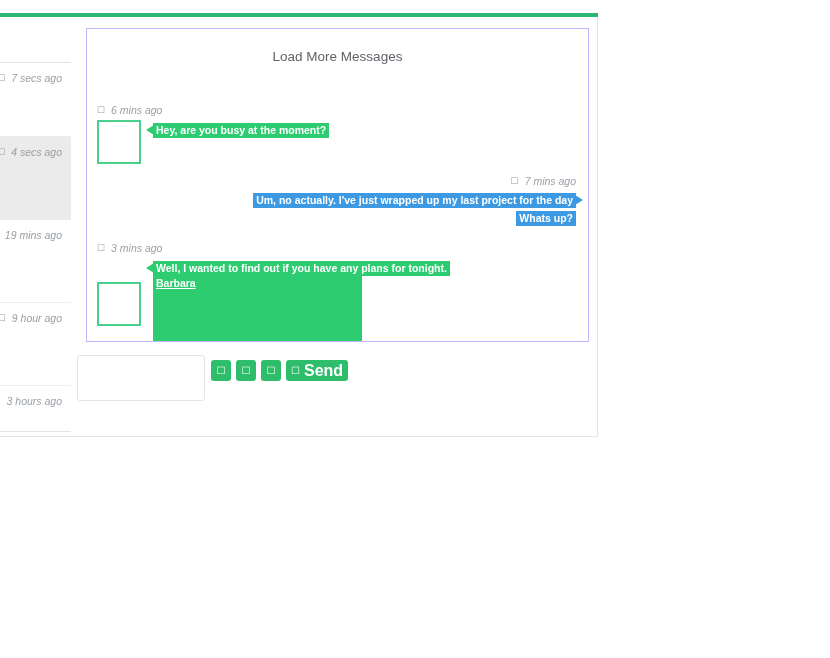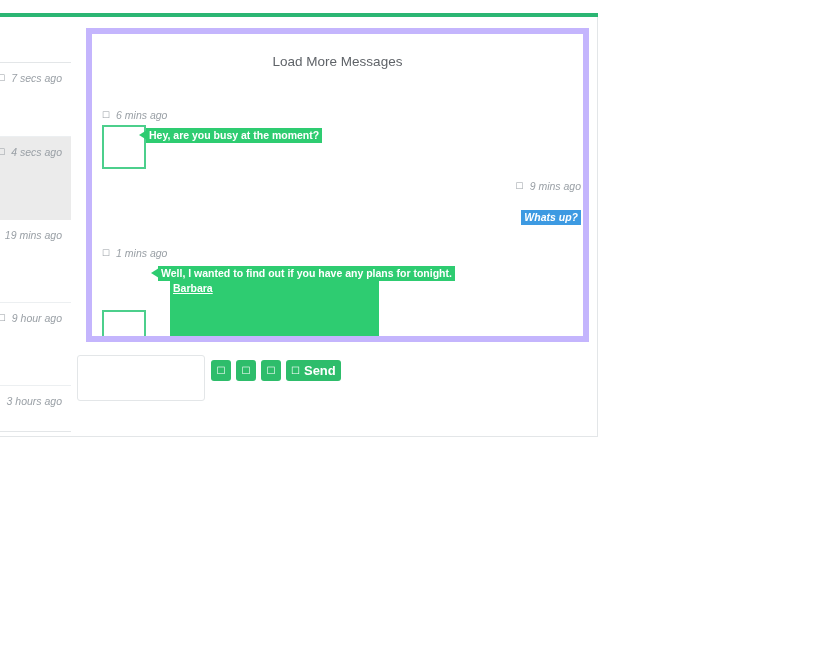--- a/index.html
+++ b/index.html
@@ -104,21 +104,21 @@
     width: 522px;
     height: 420px;
   }
 
   #messages-panel {
     position: absolute;
     left: 19px;
     top: 11px;
     width: 503px;
     height: 314px;
-    border: 6px solid #c4b5fd;
+    border: 1px solid #c4b5fd;
     box-sizing: border-box;
     background: #ffffff;
     overflow: hidden;
   }
 
   #load-more {
     text-align: center;
     font-size: 13.5px;
     color: #5f6368;
     padding-top: 20px;
@@ -233,21 +233,21 @@
     padding: 0 5px;
     font-size: 10px;
     font-family: "Liberation Sans", sans-serif;
     display: flex;
     align-items: center;
     justify-content: center;
     gap: 4px;
     cursor: pointer;
     box-sizing: border-box;
   }
-  .tool-btn .label { font-size: 13px; font-weight: bold; }
+  .tool-btn .label { font-size: 16px; font-weight: bold; }
 </style>
 </head>
 <body>
 
 <div id="top-rule"></div>
 
 <div id="app-card">
 
   <div id="sidebar">
 
@@ -307,58 +307,62 @@
 
     <div id="messages-panel">
 
       <div id="load-more">Load More Messages</div>
 
       <div class="msg-block" style="top:75px;">
         <div class="stamp left">
           <span class="glyph">☐</span>
           <span>6 mins ago</span>
         </div>
-        <div style="display:flex; align-items:flex-start; padding-left:10px; margin-top:4px;">
+        <div style="display:flex; align-items:flex-start; gap:12px; padding-left:10px; margin-top:4px;">
           <div class="avatar"></div>
           <div style="padding-top:3px;">
             <div class="bubble in">
               <span class="tail-left"></span>
               <span>Hey, are you busy at the moment?</span>
             </div>
           </div>
         </div>
       </div>
 
       <div class="msg-block" style="top:146px;">
         <div class="stamp right">
           <span class="glyph">☐</span>
-          <span>9 mins ago</span>
+          <span>7 mins ago</span>
         </div>
         <div style="display:flex; justify-content:flex-end; padding-right:14px; margin-top:6px;">
           <div>
-            <div class="bubble out" style="text-align:left; margin-top:12px; margin-left:auto; width:fit-content;font-style:italic;">
+            <div class="bubble out">
+              <span class="tail-right"></span>
+              <span>Um, no actually. I've just wrapped up my last project for the day</span>
+            </div>
+            <div class="bubble out" style="text-align:left; margin-top:3px; margin-left:auto; width:fit-content;">
               <span>Whats up?</span>
             </div>
           </div>
         </div>
       </div>
 
       <div class="msg-block" style="top:213px;">
         <div class="stamp left">
           <span class="glyph">☐</span>
-          <span>1 mins ago</span>
-        </div>
-        <div style="display:flex; align-items:flex-end; gap:12px; padding-left:10px; margin-top:4px;">
+          <span>3 mins ago</span>
+        </div>
+        <div style="display:flex; align-items:center; gap:12px; padding-left:10px; margin-top:4px;">
           <div class="avatar"></div>
           <div style="padding-top:3px;">
             <div class="bubble in">
               <span class="tail-left"></span>
               <span>Well, I wanted to find out if you have any plans for tonight.</span>
             </div>
-            <div class="broken-img" style="width:209px; height:73px;margin-left:12px;">
+            <div class="broken-img" style="width:209px; height:73px;">
               <span>Barbara</span>
             </div>
           </div>
         </div>
       </div>
 
     </div>
 
     <div id="composer">
       <textarea id="composer-input" placeholder="" style=""></textarea>

